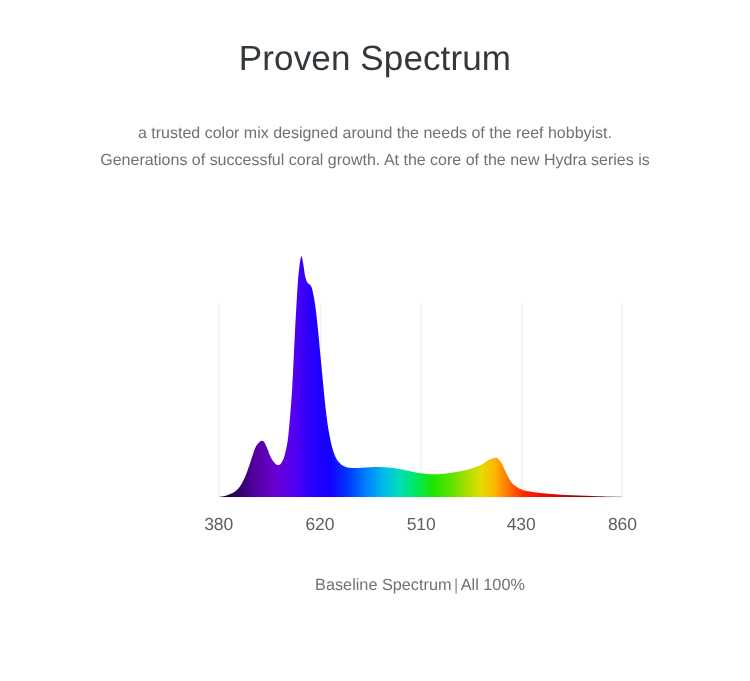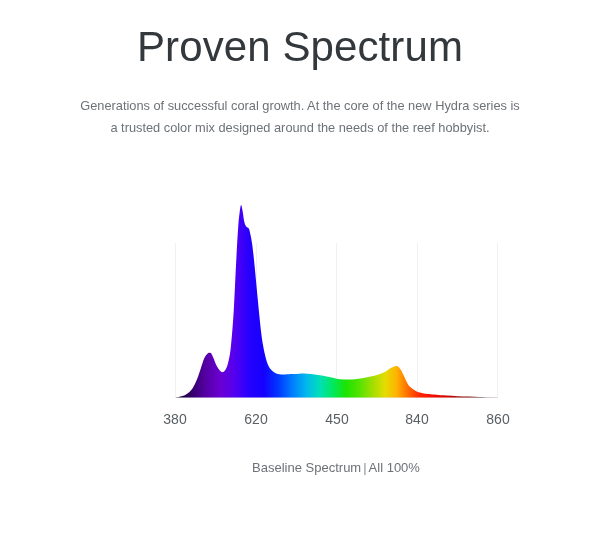--- a/index.html
+++ b/index.html
@@ -21,21 +21,21 @@
     background: #ffffff;
   }
 
   
   .title {
     position: absolute;
     top: 24px;
     left: 0;
     width: 600px;
     text-align: center;
-    font-size: 42px;
+    font-size: 28px;
     font-weight: 300;
     letter-spacing: 0.1px;
     color: #33383d;
     line-height: 46px;
     white-space: nowrap;
   }
   .subtitle {
     position: absolute;
     top: 95px;
     left: 70px;
@@ -104,22 +104,22 @@
   }
 </style>
 </head>
 <body>
 
 <div class="page">
 
   <div class="title">Proven Spectrum</div>
 
   <div class="subtitle">
+    <span class="line">a trusted color mix designed around the needs of the reef hobbyist.</span>
     <span class="line">Generations of successful coral growth. At the core of the new Hydra series is</span>
-    <span class="line">a trusted color mix designed around the needs of the reef hobbyist.</span>
   </div>
 
   <div class="chart">
     <svg class="chart-svg" width="600" height="545" viewBox="0 0 600 545">
       <defs>
 
         <linearGradient id="spectrumGradient" gradientUnits="userSpaceOnUse" x1="139" y1="0" x2="462" y2="0">
           <stop offset="0.000" stop-color="#140024"></stop>
           <stop offset="0.045" stop-color="#2E0060"></stop>
           <stop offset="0.090" stop-color="#52009E"></stop>
@@ -156,22 +156,22 @@
       </g>
 
       <line x1="139" y1="397.5" x2="462" y2="397.5" stroke="#ebebeb" stroke-width="1"></line>
 
       <path id="spectrum-path" fill="url(#spectrumGradient)" stroke="none" d="M 139.00 397.50 C 139.61 397.40, 141.45 397.18, 142.67 396.92 C 143.89 396.67, 145.12 396.38, 146.34 395.96 C 147.56 395.54, 148.79 395.13, 150.01 394.42 C 151.23 393.71, 152.46 392.98, 153.68 391.73 C 154.91 390.47, 156.13 389.00, 157.35 386.91 C 158.58 384.83, 159.80 382.26, 161.02 379.21 C 162.25 376.16, 163.47 372.15, 164.69 368.63 C 165.92 365.10, 167.14 360.60, 168.36 358.04 C 169.59 355.47, 171.06 354.09, 172.03 353.23 C 173.01 352.36, 173.62 352.68, 174.24 352.84 C 174.85 353.00, 175.09 353.16, 175.70 354.19 C 176.32 355.21, 177.17 357.24, 177.91 359.00 C 178.64 360.76, 179.25 363.01, 180.11 364.77 C 180.97 366.54, 182.07 368.37, 183.05 369.59 C 184.02 370.81, 185.00 371.93, 185.98 372.09 C 186.96 372.25, 187.94 371.93, 188.92 370.55 C 189.90 369.17, 190.88 367.66, 191.85 363.81 C 192.83 359.96, 193.81 356.27, 194.79 347.45 C 195.77 338.63, 196.87 324.35, 197.73 310.88 C 198.58 297.40, 199.20 280.40, 199.93 266.60 C 200.66 252.80, 201.52 237.08, 202.13 228.10 C 202.74 219.12, 203.11 216.55, 203.60 212.70 C 204.09 208.85, 204.58 205.32, 205.07 205.00 C 205.56 204.68, 206.05 208.21, 206.54 210.78 C 207.03 213.34, 207.52 217.99, 208.00 220.40 C 208.49 222.81, 208.98 224.09, 209.47 225.21 C 209.96 226.34, 210.45 226.66, 210.94 227.14 C 211.43 227.62, 211.92 227.30, 212.41 228.10 C 212.90 228.90, 213.27 229.38, 213.88 231.95 C 214.49 234.52, 215.35 238.37, 216.08 243.50 C 216.81 248.63, 217.55 255.69, 218.28 262.75 C 219.02 269.81, 219.75 278.15, 220.48 285.85 C 221.22 293.55, 221.95 301.57, 222.69 308.95 C 223.42 316.33, 224.15 324.03, 224.89 330.13 C 225.62 336.22, 226.23 340.71, 227.09 345.52 C 227.95 350.34, 229.05 355.47, 230.03 359.00 C 231.01 362.53, 231.98 364.77, 232.96 366.70 C 233.94 368.63, 234.92 369.52, 235.90 370.55 C 236.88 371.58, 237.86 372.28, 238.84 372.86 C 239.82 373.44, 240.67 373.76, 241.77 374.01 C 242.87 374.27, 244.22 374.34, 245.44 374.40 C 246.67 374.46, 247.28 374.46, 249.11 374.40 C 250.95 374.34, 254.01 374.14, 256.45 374.01 C 258.90 373.89, 261.35 373.66, 263.80 373.63 C 266.24 373.60, 268.69 373.69, 271.14 373.82 C 273.58 373.95, 276.03 374.11, 278.48 374.40 C 280.92 374.69, 283.37 375.11, 285.82 375.56 C 288.27 376.00, 290.71 376.58, 293.16 377.10 C 295.61 377.61, 298.05 378.25, 300.50 378.63 C 302.95 379.02, 305.39 379.28, 307.84 379.40 C 310.29 379.53, 312.73 379.53, 315.18 379.40 C 317.63 379.28, 320.08 378.96, 322.52 378.63 C 324.97 378.31, 327.42 377.93, 329.86 377.48 C 332.31 377.03, 334.76 376.58, 337.20 375.94 C 339.65 375.30, 342.34 374.46, 344.55 373.63 C 346.75 372.80, 348.71 371.87, 350.42 370.94 C 352.13 370.00, 353.60 368.75, 354.82 368.05 C 356.05 367.34, 356.90 367.02, 357.76 366.70 C 358.62 366.38, 359.23 366.12, 359.96 366.12 C 360.70 366.12, 361.31 366.03, 362.16 366.70 C 363.02 367.37, 364.12 368.56, 365.10 370.17 C 366.08 371.77, 367.06 374.27, 368.04 376.32 C 369.02 378.38, 369.99 380.75, 370.97 382.49 C 371.95 384.22, 372.44 385.31, 373.91 386.72 C 375.38 388.13, 377.82 389.93, 379.78 390.95 C 381.74 391.98, 383.45 392.37, 385.65 392.88 C 387.86 393.39, 390.55 393.71, 393.00 394.04 C 395.44 394.36, 397.40 394.55, 400.34 394.81 C 403.27 395.06, 407.07 395.35, 410.61 395.57 C 414.16 395.80, 417.95 395.99, 421.63 396.15 C 425.30 396.31, 428.97 396.41, 432.64 396.54 C 436.31 396.67, 439.98 396.81, 443.65 396.92 C 447.32 397.03, 451.60 397.15, 454.66 397.21 C 457.72 397.28, 460.78 397.29, 462.00 397.31 L 462.00 397.5 L 139.00 397.5 Z"></path>
     </svg>
 
     <div class="tick-labels">
       <div class="tick-label" style="left:139px">380</div>
       <div class="tick-label" style="left:220px">620</div>
-      <div class="tick-label" style="left:301px">450</div>
-      <div class="tick-label" style="left:381px">840</div>
+      <div class="tick-label" style="left:301px">510</div>
+      <div class="tick-label" style="left:381px">430</div>
       <div class="tick-label" style="left:462px">860</div>
     </div>
 
     <div class="caption">
       <span>Baseline Spectrum</span><span class="sep">|</span><span>All 100%</span>
     </div>
   </div>
 
 </div>
 

